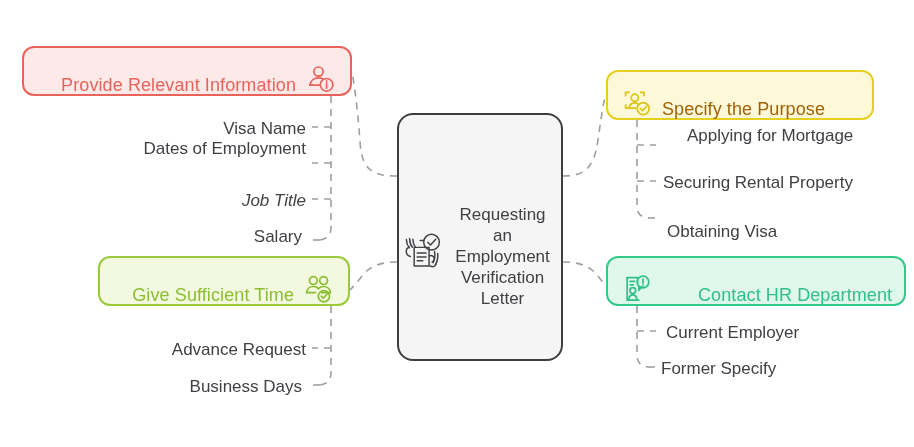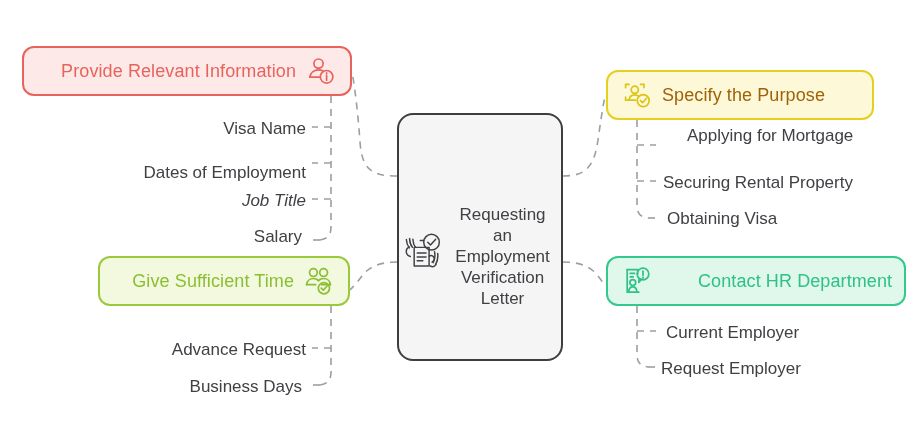--- a/index.html
+++ b/index.html
@@ -25,21 +25,21 @@
     width: 914px;
     height: 447px;
     pointer-events: none;
   }
 
   
   .node {
     position: absolute;
     box-sizing: border-box;
     display: flex;
-    align-items: center;
+    align-items: flex-end;
     border-radius: 12px;
     border-width: 2px;
     border-style: solid;
     padding: 0 14px;
     height: 50px;
     white-space: nowrap;
   }
   .node .label {
     font-size: 18px;
     line-height: 1;
@@ -201,21 +201,21 @@
       <circle cx="12.5" cy="7.6" r="4.6"></circle>
       <path d="M3.8,21.2 c0.6,-4.5 4.3,-7.3 8.7,-7.3 c1.5,0 2.9,0.3 4.1,0.9"></path>
       <path d="M3.8,21.2 h9.4"></path>
       <circle cx="20.6" cy="20.8" r="6.3"></circle>
       <path d="M20.6,19.6 v4.6"></path>
       <path d="M20.6,16.9 v0.9"></path>
     </svg>
   </div>
 
   <div class="leaf right-align" style="left:86px; top:120px; width:220px;">Visa Name</div>
-  <div class="leaf right-align" style="left:46px; top:164px; width:260px;">Dates of Employment</div>
+  <div class="leaf right-align" style="left:46px; top:140px; width:260px;">Dates of Employment</div>
   <div class="leaf right-align" style="left:86px; top:192px; width:220px;font-style:italic;">Job Title</div>
   <div class="leaf right-align" style="left:86px; top:228px; width:216px;">Salary</div>
 
   <div id="node-time" class="node icon-right">
     <span class="label">Give Sufficient Time</span>
     <svg class="ic" viewBox="0 0 30 30" fill="none" stroke="#8CBE33" stroke-width="1.7" stroke-linecap="round" stroke-linejoin="round" xmlns="http://www.w3.org/2000/svg">
       <circle cx="9.4" cy="6.6" r="3.9"></circle>
       <circle cx="19.6" cy="6.6" r="3.9"></circle>
       <path d="M2.6,18.6 c0.5,-3.8 3.4,-6.1 6.8,-6.1 c2.0,0 3.8,0.8 5.1,2.2"></path>
       <path d="M2.6,18.6 h9.1"></path>
@@ -238,34 +238,34 @@
       <path d="M7.0,20.2 c0.4,-3.3 2.9,-5.4 5.8,-5.4 c1.5,0 2.9,0.6 4.0,1.5"></path>
       <path d="M7.0,20.2 h6.4"></path>
       <circle cx="21.2" cy="20.6" r="6.0"></circle>
       <path d="M18.4,20.5 l2.2,2.2 l4.0,-4.4"></path>
     </svg>
     <span class="label">Specify the Purpose</span>
   </div>
 
   <div class="leaf left-align" style="left:663px; top:127px; width:240px;margin-left:24px;">Applying for Mortgage</div>
   <div class="leaf left-align" style="left:663px; top:174px; width:250px;">Securing Rental Property</div>
-  <div class="leaf left-align" style="left:667px; top:210px; width:230px;">Obtaining Visa</div>
+  <div class="leaf left-align" style="left:667px; top:223px; width:230px;">Obtaining Visa</div>
 
   <div id="node-hr" class="node icon-left">
     <svg class="ic" viewBox="0 0 30 30" fill="none" stroke="#2FC186" stroke-width="1.7" stroke-linecap="round" stroke-linejoin="round" xmlns="http://www.w3.org/2000/svg">
       <path d="M5.2,3.6 h10.4 v4.6"></path>
       <path d="M5.2,3.6 v22.6 h11.6"></path>
       <path d="M8.2,7.4 h4.4"></path>
       <path d="M8.2,10.8 h3.0"></path>
       <circle cx="10.8" cy="16.6" r="2.9"></circle>
       <path d="M6.8,25.2 c0.3,-2.6 2.0,-4.3 4.0,-4.3 c2.0,0 3.7,1.7 4.0,4.3"></path>
       <circle cx="21.0" cy="8.0" r="5.8"></circle>
       <path d="M21.0,5.2 v4.0"></path>
       <path d="M21.0,11.2 v0.8"></path>
       <path d="M19.4,13.2 l-2.6,3.2 l0.3,-3.9"></path>
     </svg>
     <span class="label">Contact HR Department</span>
   </div>
 
   <div class="leaf left-align" style="left:666px; top:324px; width:230px;">Current Employer</div>
-  <div class="leaf left-align" style="left:661px; top:360px; width:230px;">Request Employer</div>
+  <div class="leaf left-align" style="left:661px; top:360px; width:230px;">Former Specify</div>
 
 </div>
 
 </body></html>

